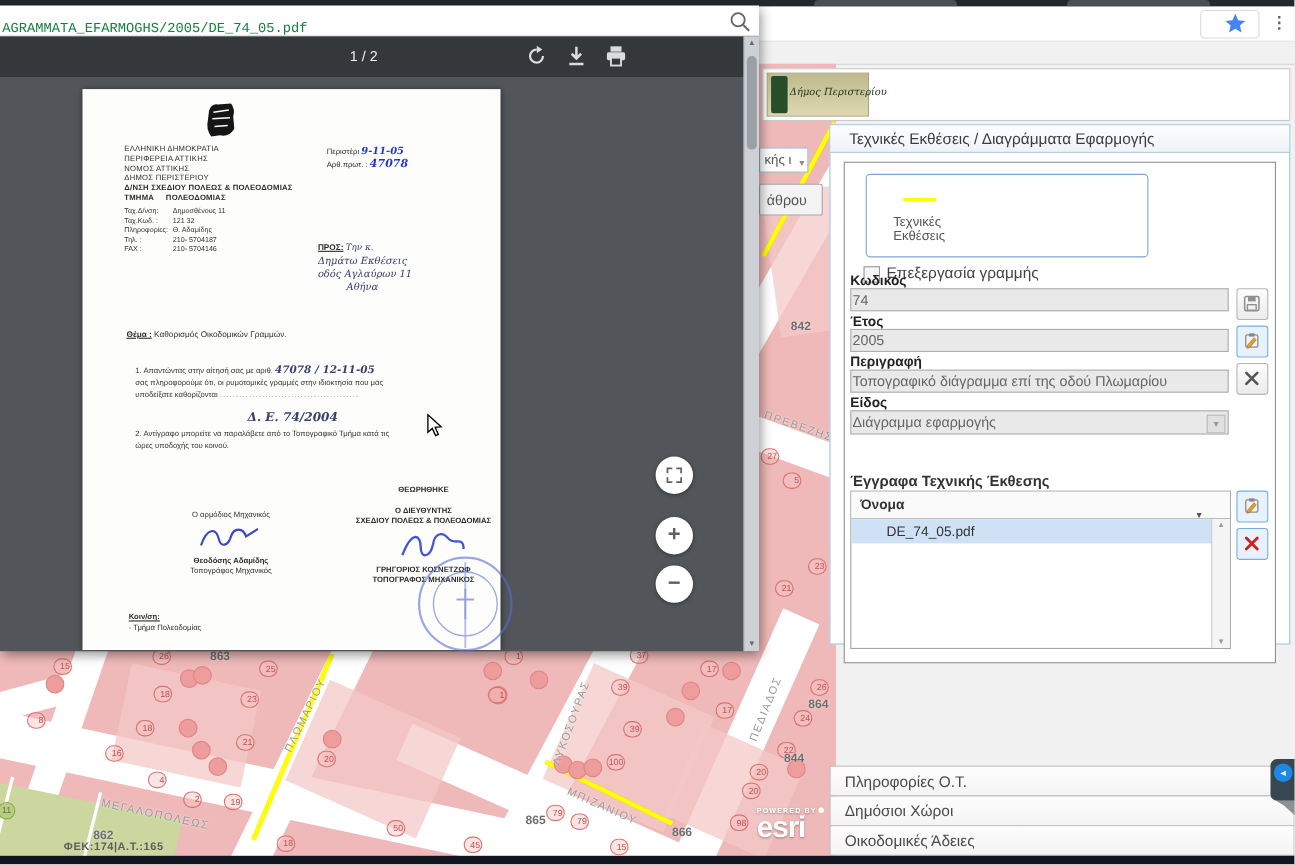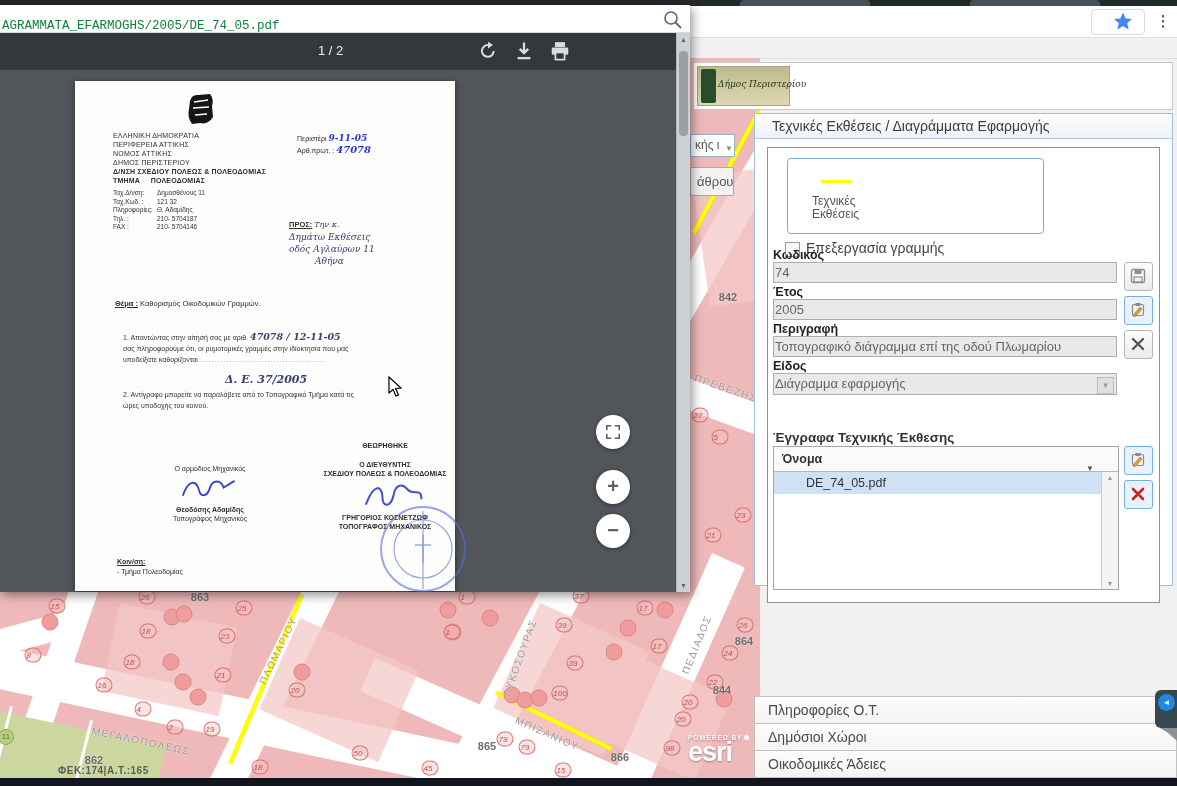--- a/index.html
+++ b/index.html
@@ -21,38 +21,38 @@
   .map{left:0;top:58px;width:760px;height:721px;background:#efb9b9;overflow:hidden;}
   .street{position:absolute;background:#ffffff;transform-origin:0 0;}
   .patch{position:absolute;background:#f4c8c8;opacity:.75;transform-origin:0 0;}
   .greenarea{position:absolute;background:#cbd79f;transform-origin:0 0;}
   .greensplit{position:absolute;background:#ffffff;transform-origin:0 0;}
   .yline{position:absolute;background:#ffff00;transform-origin:0 0;box-shadow:0 0 1px #d8d800;}
   .map-dot{position:absolute;width:15px;height:15px;border-radius:50%;background:#ef9c9c;
     border:1px solid #e08484;transform:translate(-50%,-50%);}
   .badge{position:absolute;min-width:13px;height:13px;padding:0 1px;border-radius:8px;
     border:1px solid rgba(211,100,100,.85);color:#c05252;background:rgba(247,196,196,.45);
-    font-size:8px;line-height:13px;text-align:left;transform:translate(-50%,-50%);font-style:italic;}
+    font-size:8px;line-height:13px;text-align:right;transform:translate(-50%,-50%);}
   .gbadge{position:absolute;min-width:14px;height:14px;border-radius:8px;border:1px solid #86a84e;
     color:#5d7c2a;background:#b9cc83;font-size:8px;line-height:14px;text-align:center;transform:translate(-50%,-50%);}
   .blocklbl{position:absolute;color:#6e6e6e;font-size:11px;font-weight:bold;transform:translate(-50%,-50%);
     text-shadow:0 0 2px rgba(255,255,255,.7);}
   .streetlbl{position:absolute;color:#9a9a9a;font-size:10px;letter-spacing:1.5px;transform-origin:0 50%;
     white-space:nowrap;text-shadow:0 0 2px rgba(255,255,255,.9);}
   .fek{position:absolute;color:#5d5d5d;font-size:10px;font-weight:bold;letter-spacing:.5px;}
   .esri{position:absolute;left:688px;top:676px;color:#fff;text-shadow:0 1px 2px rgba(0,0,0,.35);}
   .esri .pb{font-size:6.5px;letter-spacing:1px;font-weight:bold;}
   .esri .pb .ball{display:inline-block;width:5px;height:5px;border-radius:50%;background:#fff;margin-left:2px;}
   .esri .brand{font-size:27px;font-weight:bold;letter-spacing:-1px;line-height:22px;}
 
   
   .partial-combo{left:690px;top:134px;width:45px;height:23px;background:#fff;border:1px solid #98aec4;
     font-size:12px;color:#555;line-height:21px;padding-left:4px;box-sizing:border-box;}
   .partial-combo .dd{position:absolute;right:1px;top:3px;color:#8a8a8a;font-size:8px;}
-  .partial-btn{left:690px;top:167px;width:44px;height:29px;background:#f3f3f3;border:1px solid #a8a8a8;
+  .partial-btn{left:690px;top:167px;width:58px;height:29px;background:#f3f3f3;border:1px solid #a8a8a8;
     border-radius:2px;font-size:13px;color:#555;line-height:27px;padding-left:6px;box-sizing:border-box;}
 
   
   .app-header{left:693px;top:62px;width:480px;height:48px;background:#fff;border:1px solid #c9c9c9;box-sizing:border-box;}
   .logo{left:697px;top:66px;width:93px;height:40px;background:linear-gradient(#bfba8c,#ddd8b2);
     border:1px solid #a8a37a;box-sizing:border-box;}
   .logo .emblem{position:absolute;left:3px;top:2px;width:15px;height:34px;background:#274d2a;border-radius:2px;}
   .logo .script{position:absolute;left:20px;top:12px;font-family:"DejaVu Serif",serif;font-style:italic;
     font-size:9px;color:#23381f;white-space:nowrap;}
   .app-title{left:800px;top:67px;font-size:14.5px;font-weight:bold;color:#e10000;line-height:19px;}
@@ -430,21 +430,21 @@
           <span class="u">Θέμα :</span>
           <span>Καθορισμός Οικοδομικών Γραμμών.</span>
         </div>
 
         <div class="abs para">
           <div><span>1.  Απαντώντας στην αίτησή σας με αριθ.</span>
                <span class="hand ink" style="font-size:9.5px;font-weight:bold;">47078 / 12-11-05</span></div>
           <div>σας πληροφορούμε ότι, οι ρυμοτομικές γραμμές στην ιδιοκτησία που μας</div>
           <div><span>υποδείξατε καθορίζονται</span> <span class="dots">...........................................</span></div>
         </div>
-        <div class="abs decision hand ink" style="font-weight:bold;">Δ. Ε.  37/2005</div>
+        <div class="abs decision hand ink" style="font-weight:bold;">Δ. Ε.  74/2004</div>
         <div class="abs para2">
           <div>2.  Αντίγραφο μπορείτε να παραλάβετε από το Τοπογραφικό Τμήμα κατά τις</div>
           <div>ώρες υποδοχής του κοινού.</div>
         </div>
 
         <div class="abs sigL">
           <div>Ο αρμόδιος Μηχανικός</div>
           <svg width="60" height="26" viewBox="0 0 44 18" style="margin:3px 0 1px 0;">
               <path d="M2 14 C6 2 12 2 14 10 C15 15 20 15 22 8 C24 2 30 2 32 8 L40 3" fill="none" stroke="#3946c8" stroke-width="1.4"></path>
             </svg>

